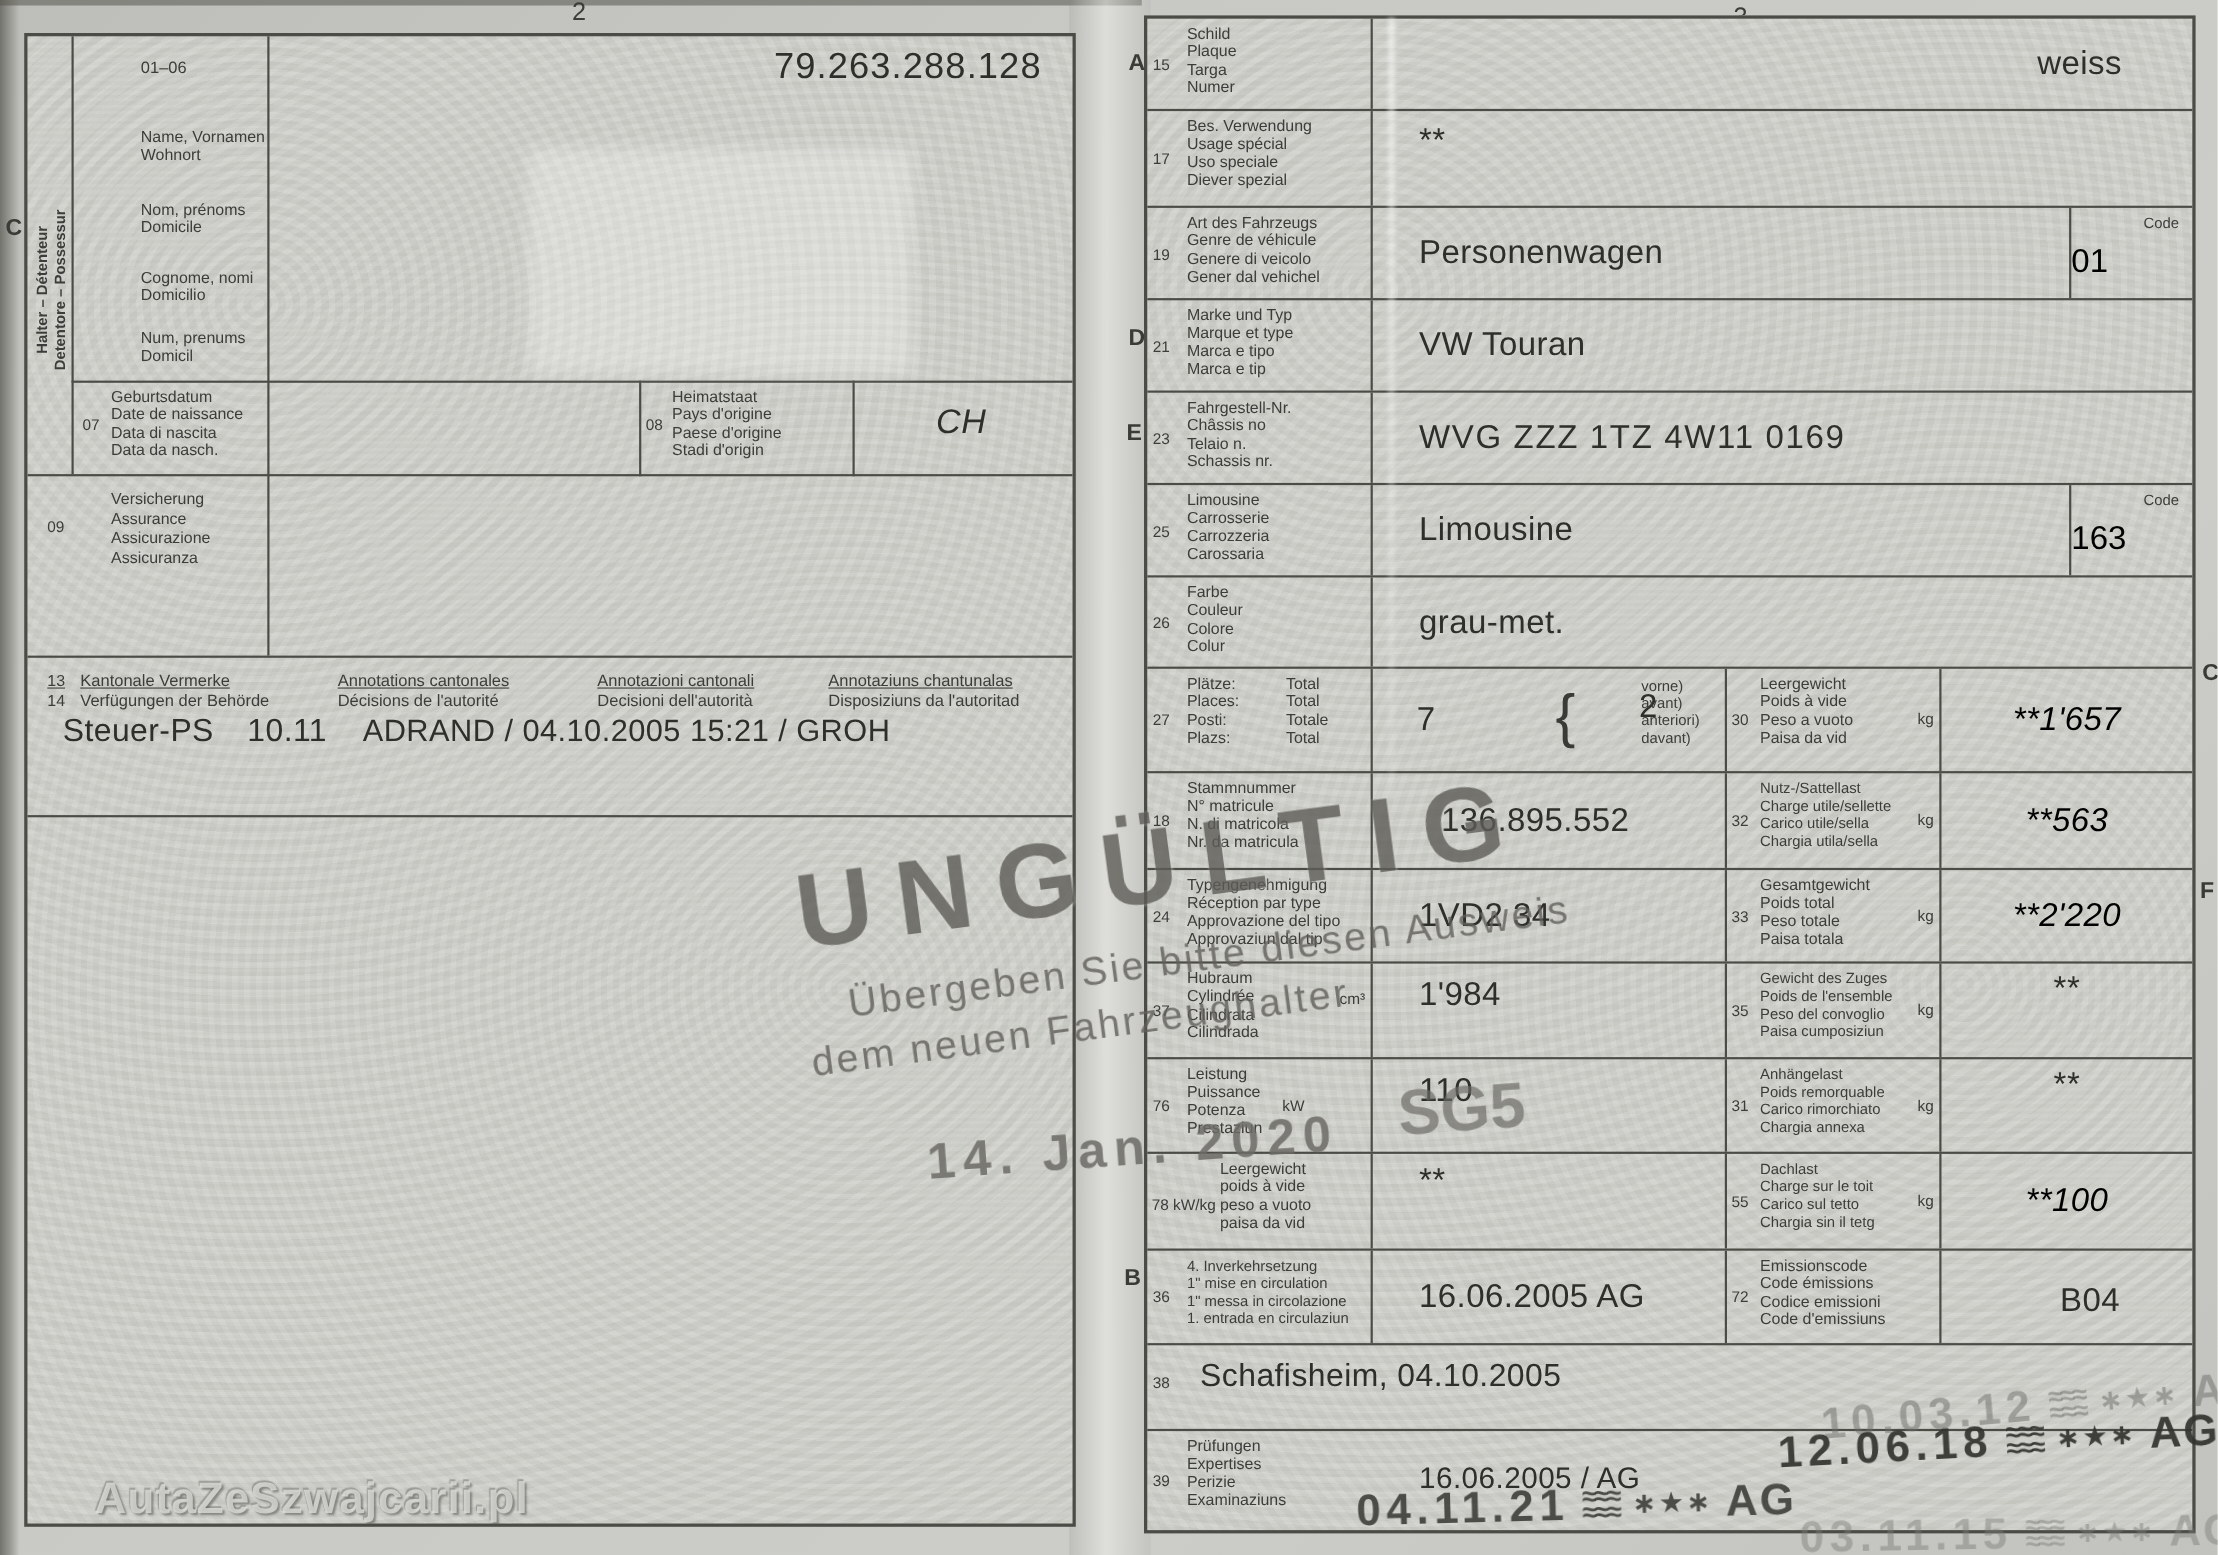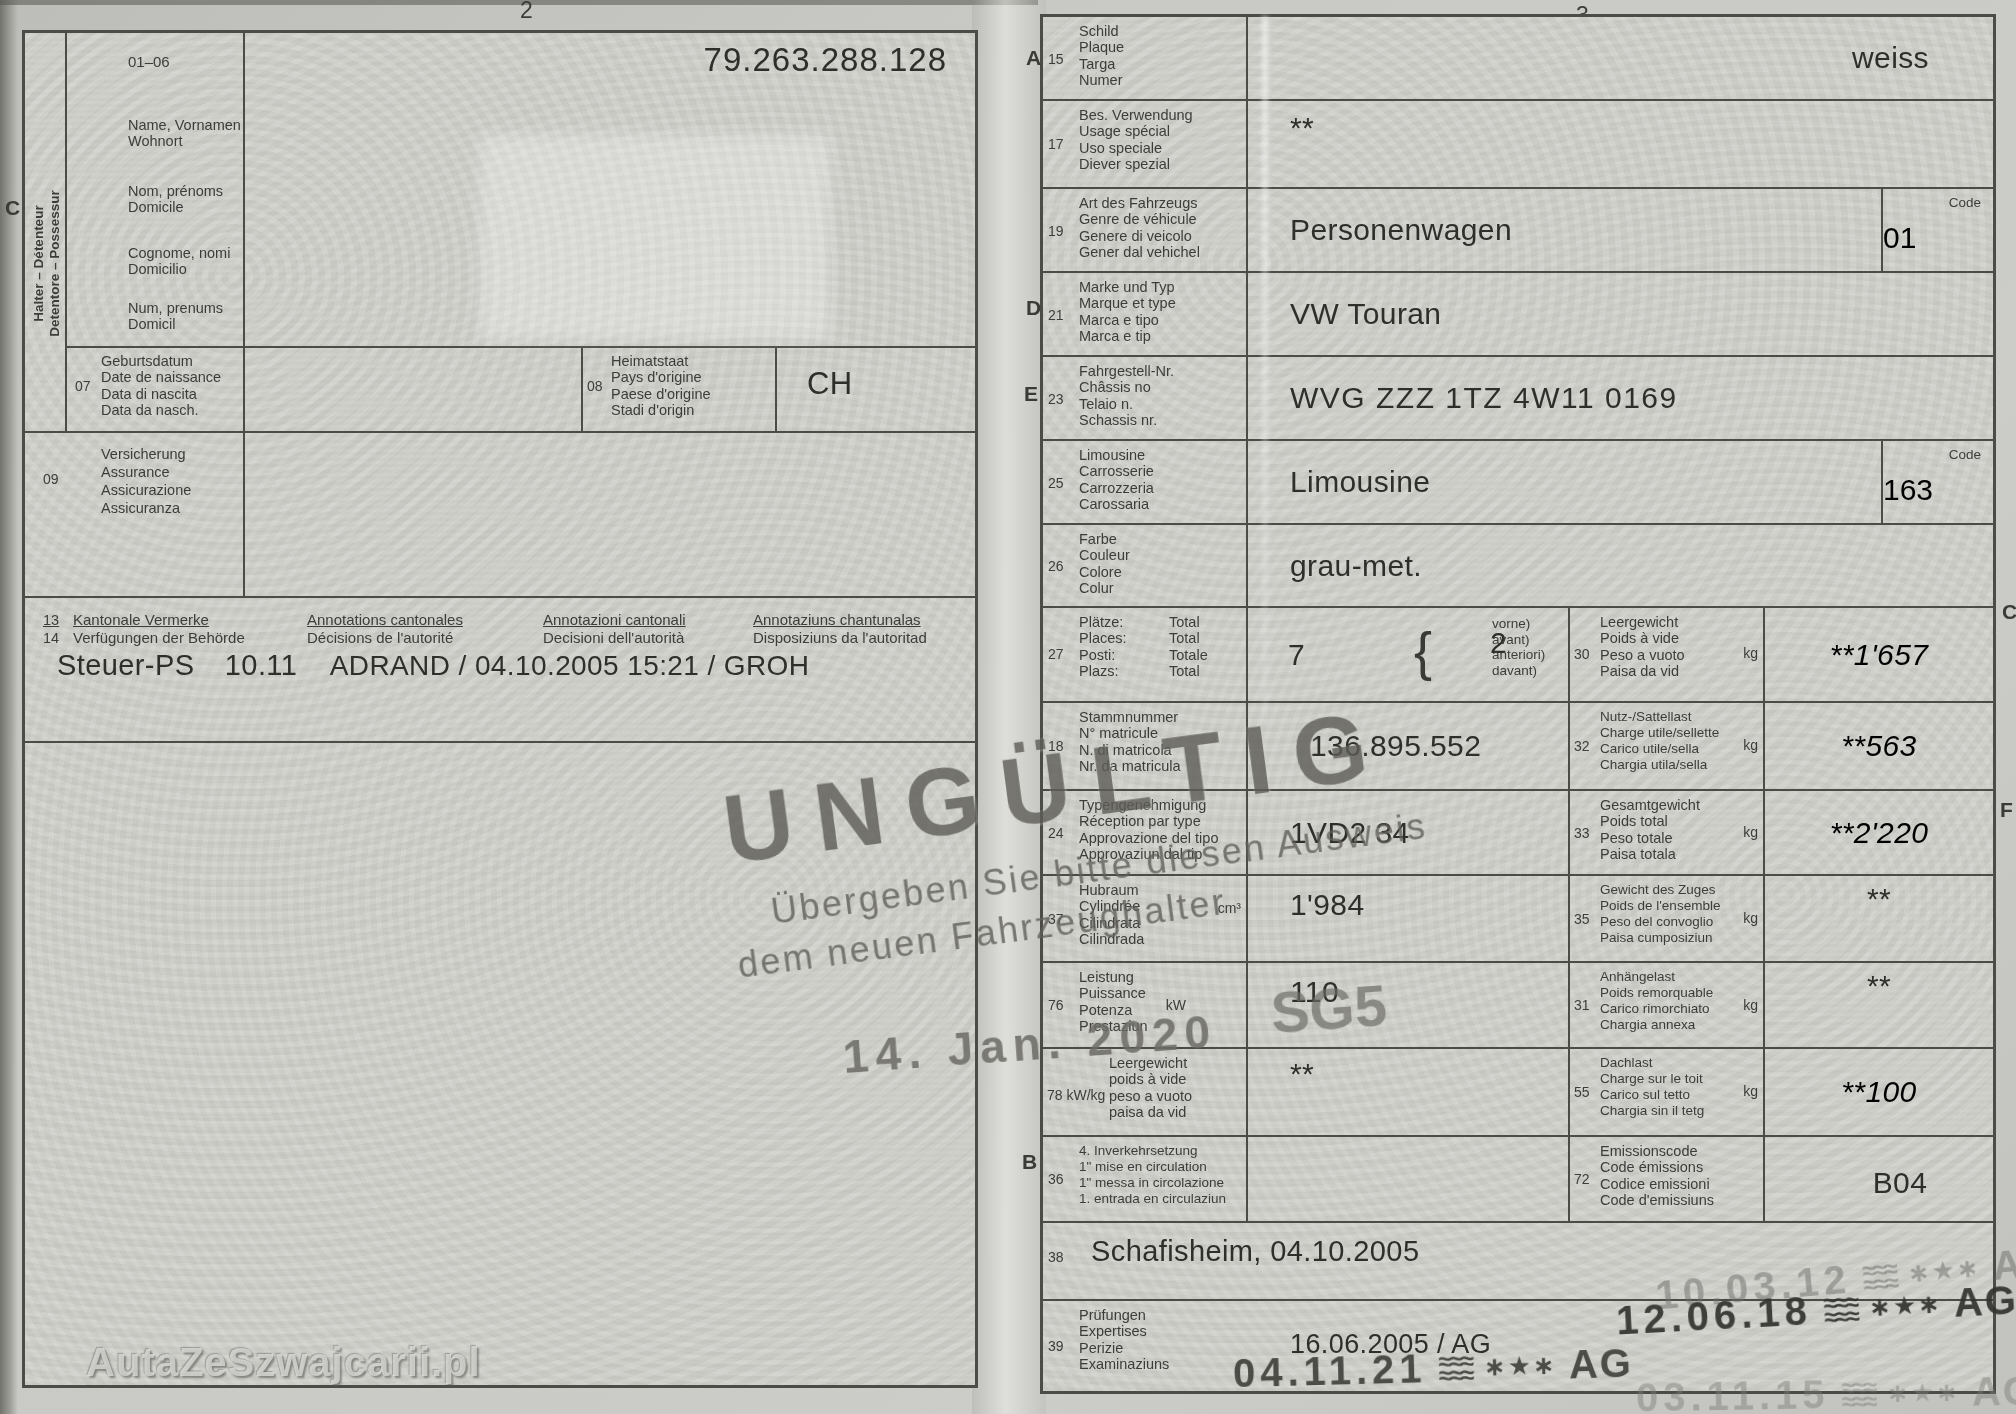--- a/index.html
+++ b/index.html
@@ -140,21 +140,21 @@
     <div>Data di nascita</div>
     <div>Data da nasch.</div>
   </div>
   <div class="abs fnum" style="left:562px;top:345px;">08</div>
   <div class="abs lbl4" style="left:586px;top:320px;">
     <div>Heimatstaat</div>
     <div>Pays d'origine</div>
     <div>Paese d'origine</div>
     <div>Stadi d'origin</div>
   </div>
-  <div class="abs val" style="left:782px;top:333px;font-size:31px;">CH</div>
+  <div class="abs val" style="left:826px;top:333px;font-size:31px;font-style:italic;">CH</div>
 
   <div class="abs fnum" style="left:18px;top:438px;">09</div>
   <div class="abs lbl4" style="left:76px;top:412px;line-height:18px;">
     <div>Versicherung</div>
     <div>Assurance</div>
     <div>Assicurazione</div>
     <div>Assicuranza</div>
   </div>
 
   <div class="abs lbl4" style="left:18px;top:578px;line-height:18px;">
@@ -511,20 +511,23 @@
     <div class="half-l">
       <div class="lblcell">
         <span class="fnum">36</span>
         <div class="lbl4" style="font-size:13.5px;line-height:16px;">
           <div>4. Inverkehrsetzung</div>
           <div>1" mise en circulation</div>
           <div>1" messa in circolazione</div>
           <div>1. entrada en circulaziun</div>
         </div>
       </div>
+      <div class="valcell">
+          <span class="val">16.06.2005 AG</span>
+        </div>
     </div>
     <div class="half-r">
       <div class="lblcell2">
         <span class="fnum">72</span>
         <div class="lbl4">
           <div>Emissionscode</div>
           <div>Code émissions</div>
           <div>Codice emissioni</div>
           <div>Code d'emissiuns</div>
         </div>

